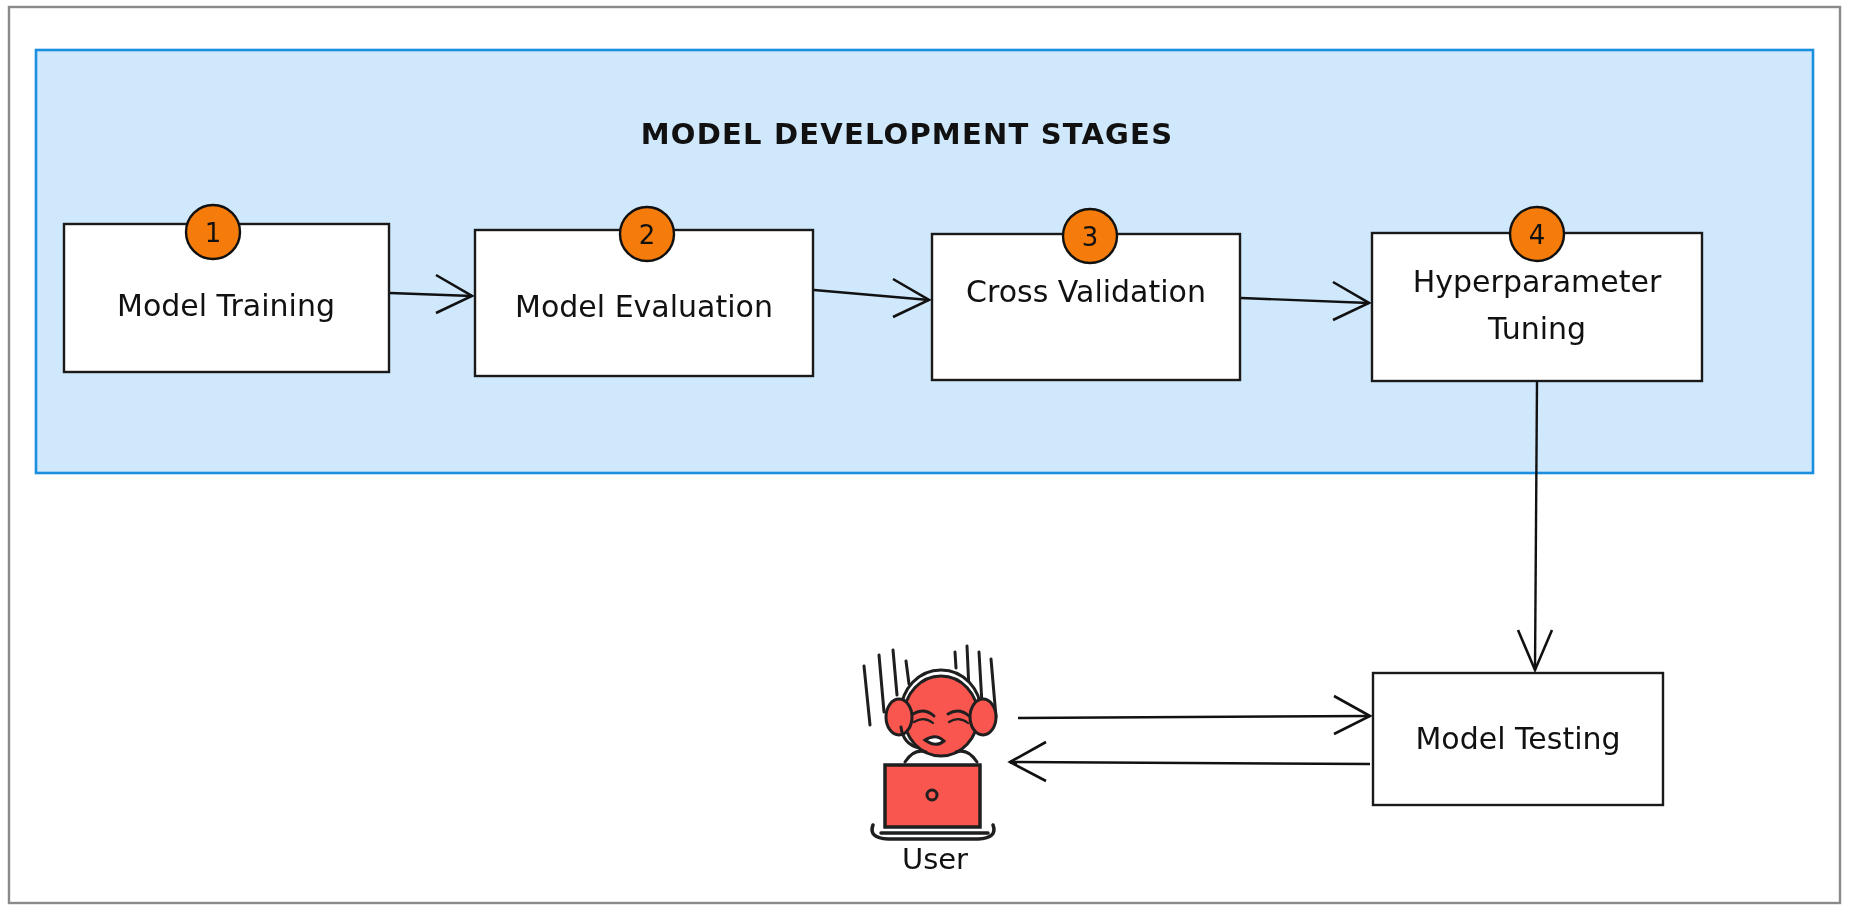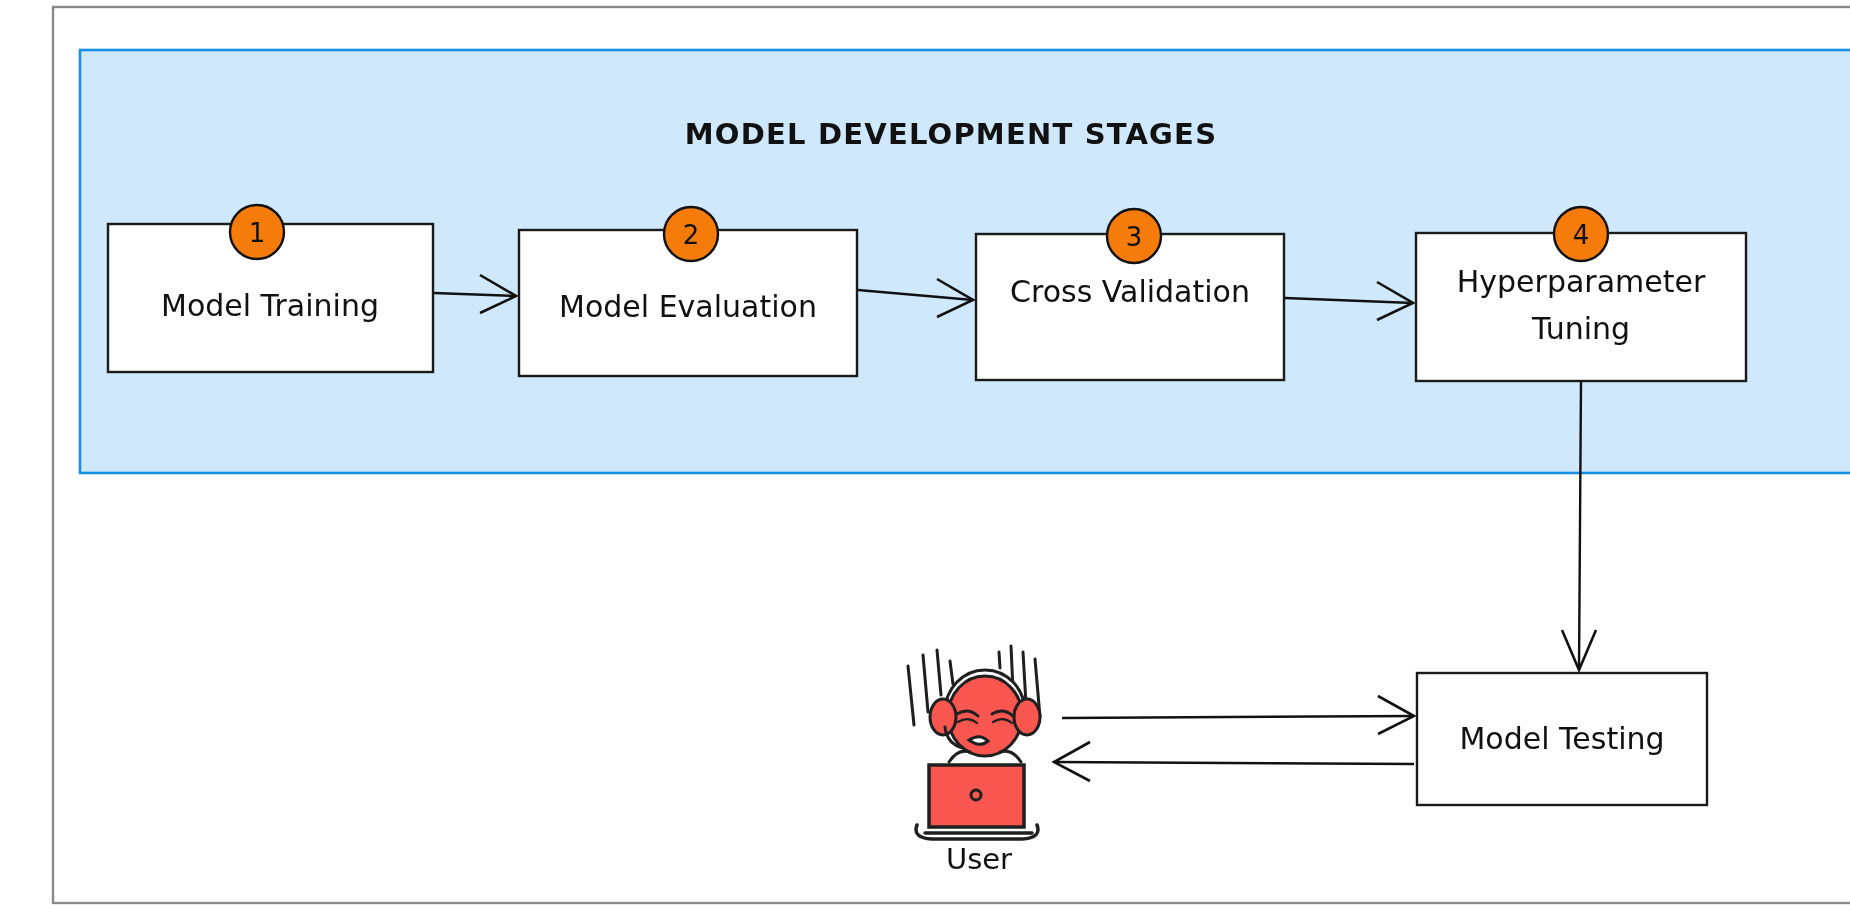--- a/index.html
+++ b/index.html
@@ -11,21 +11,20 @@
     width: 1850px;
     height: 920px;
     font-family: "DejaVu Sans", sans-serif;
     overflow: hidden;
   }
   #canvas {
     position: relative;
     width: 1796px;
     height: 920px;
     background: #ffffff;
-    margin-left: 44px;
   }
   svg#diagram {
     position: absolute;
     left: 0;
     top: 0;
     width: 1850px;
     height: 920px;
   }
   .node-box {
     fill: #ffffff;

